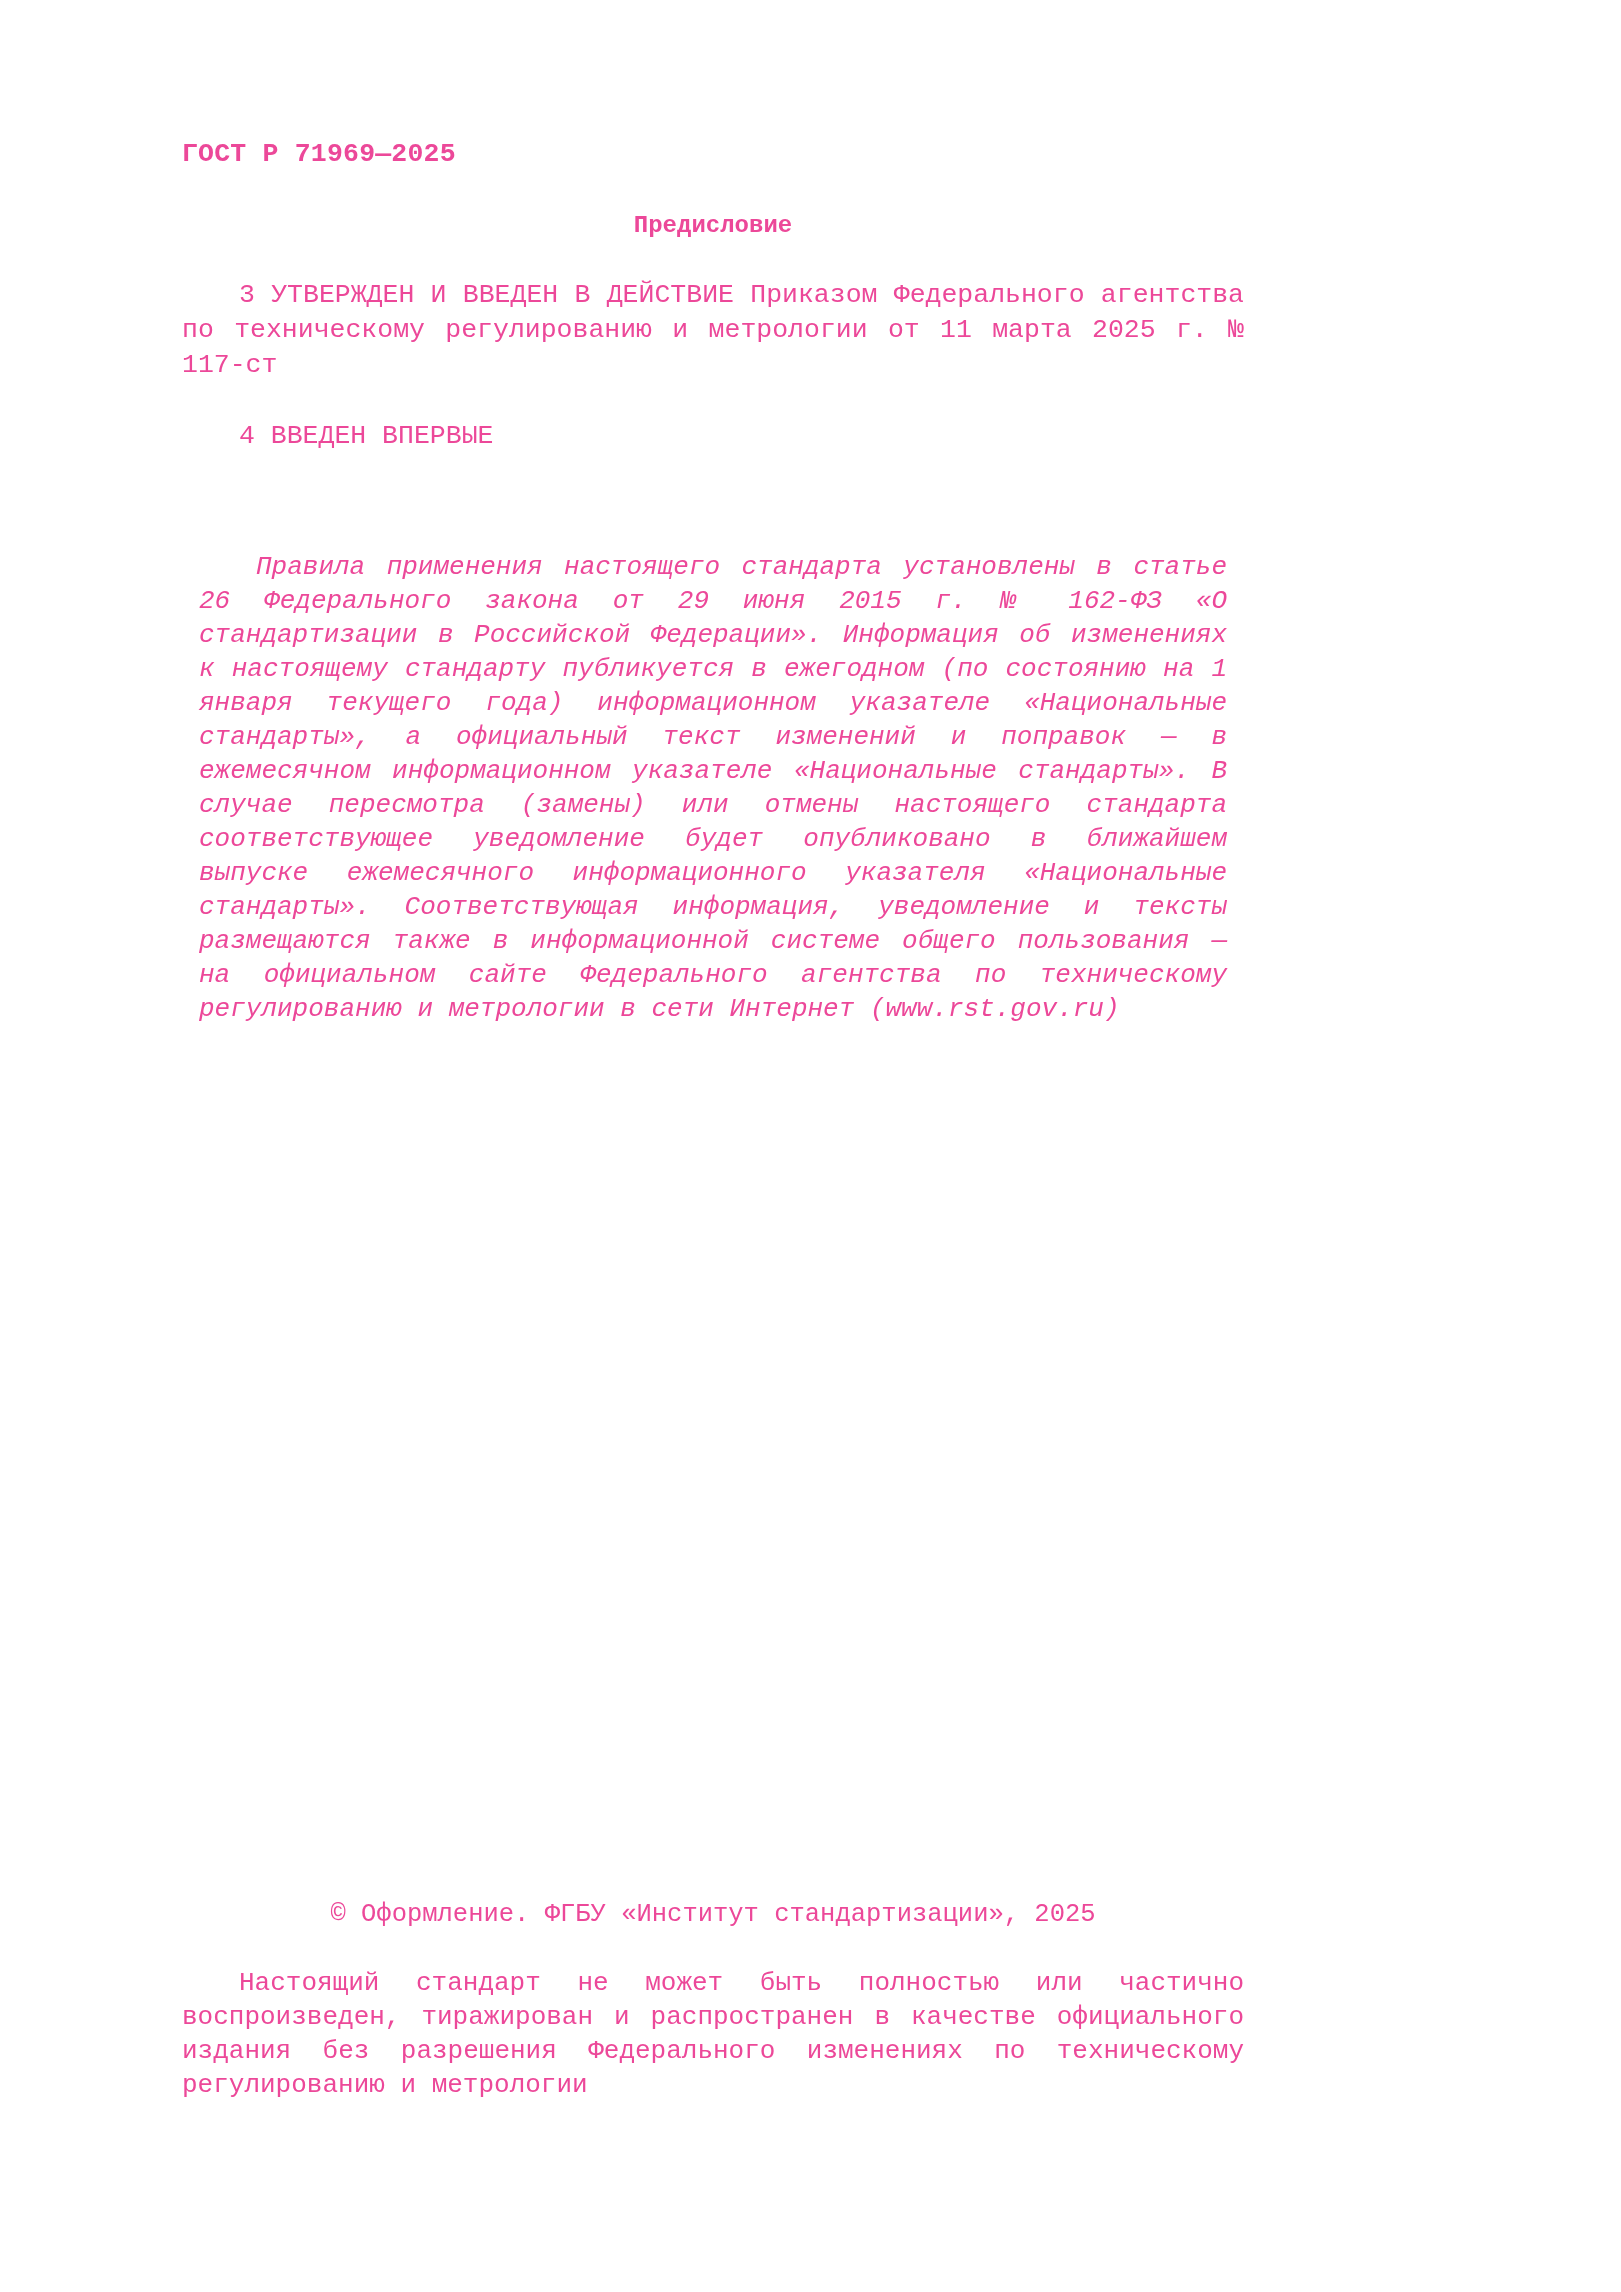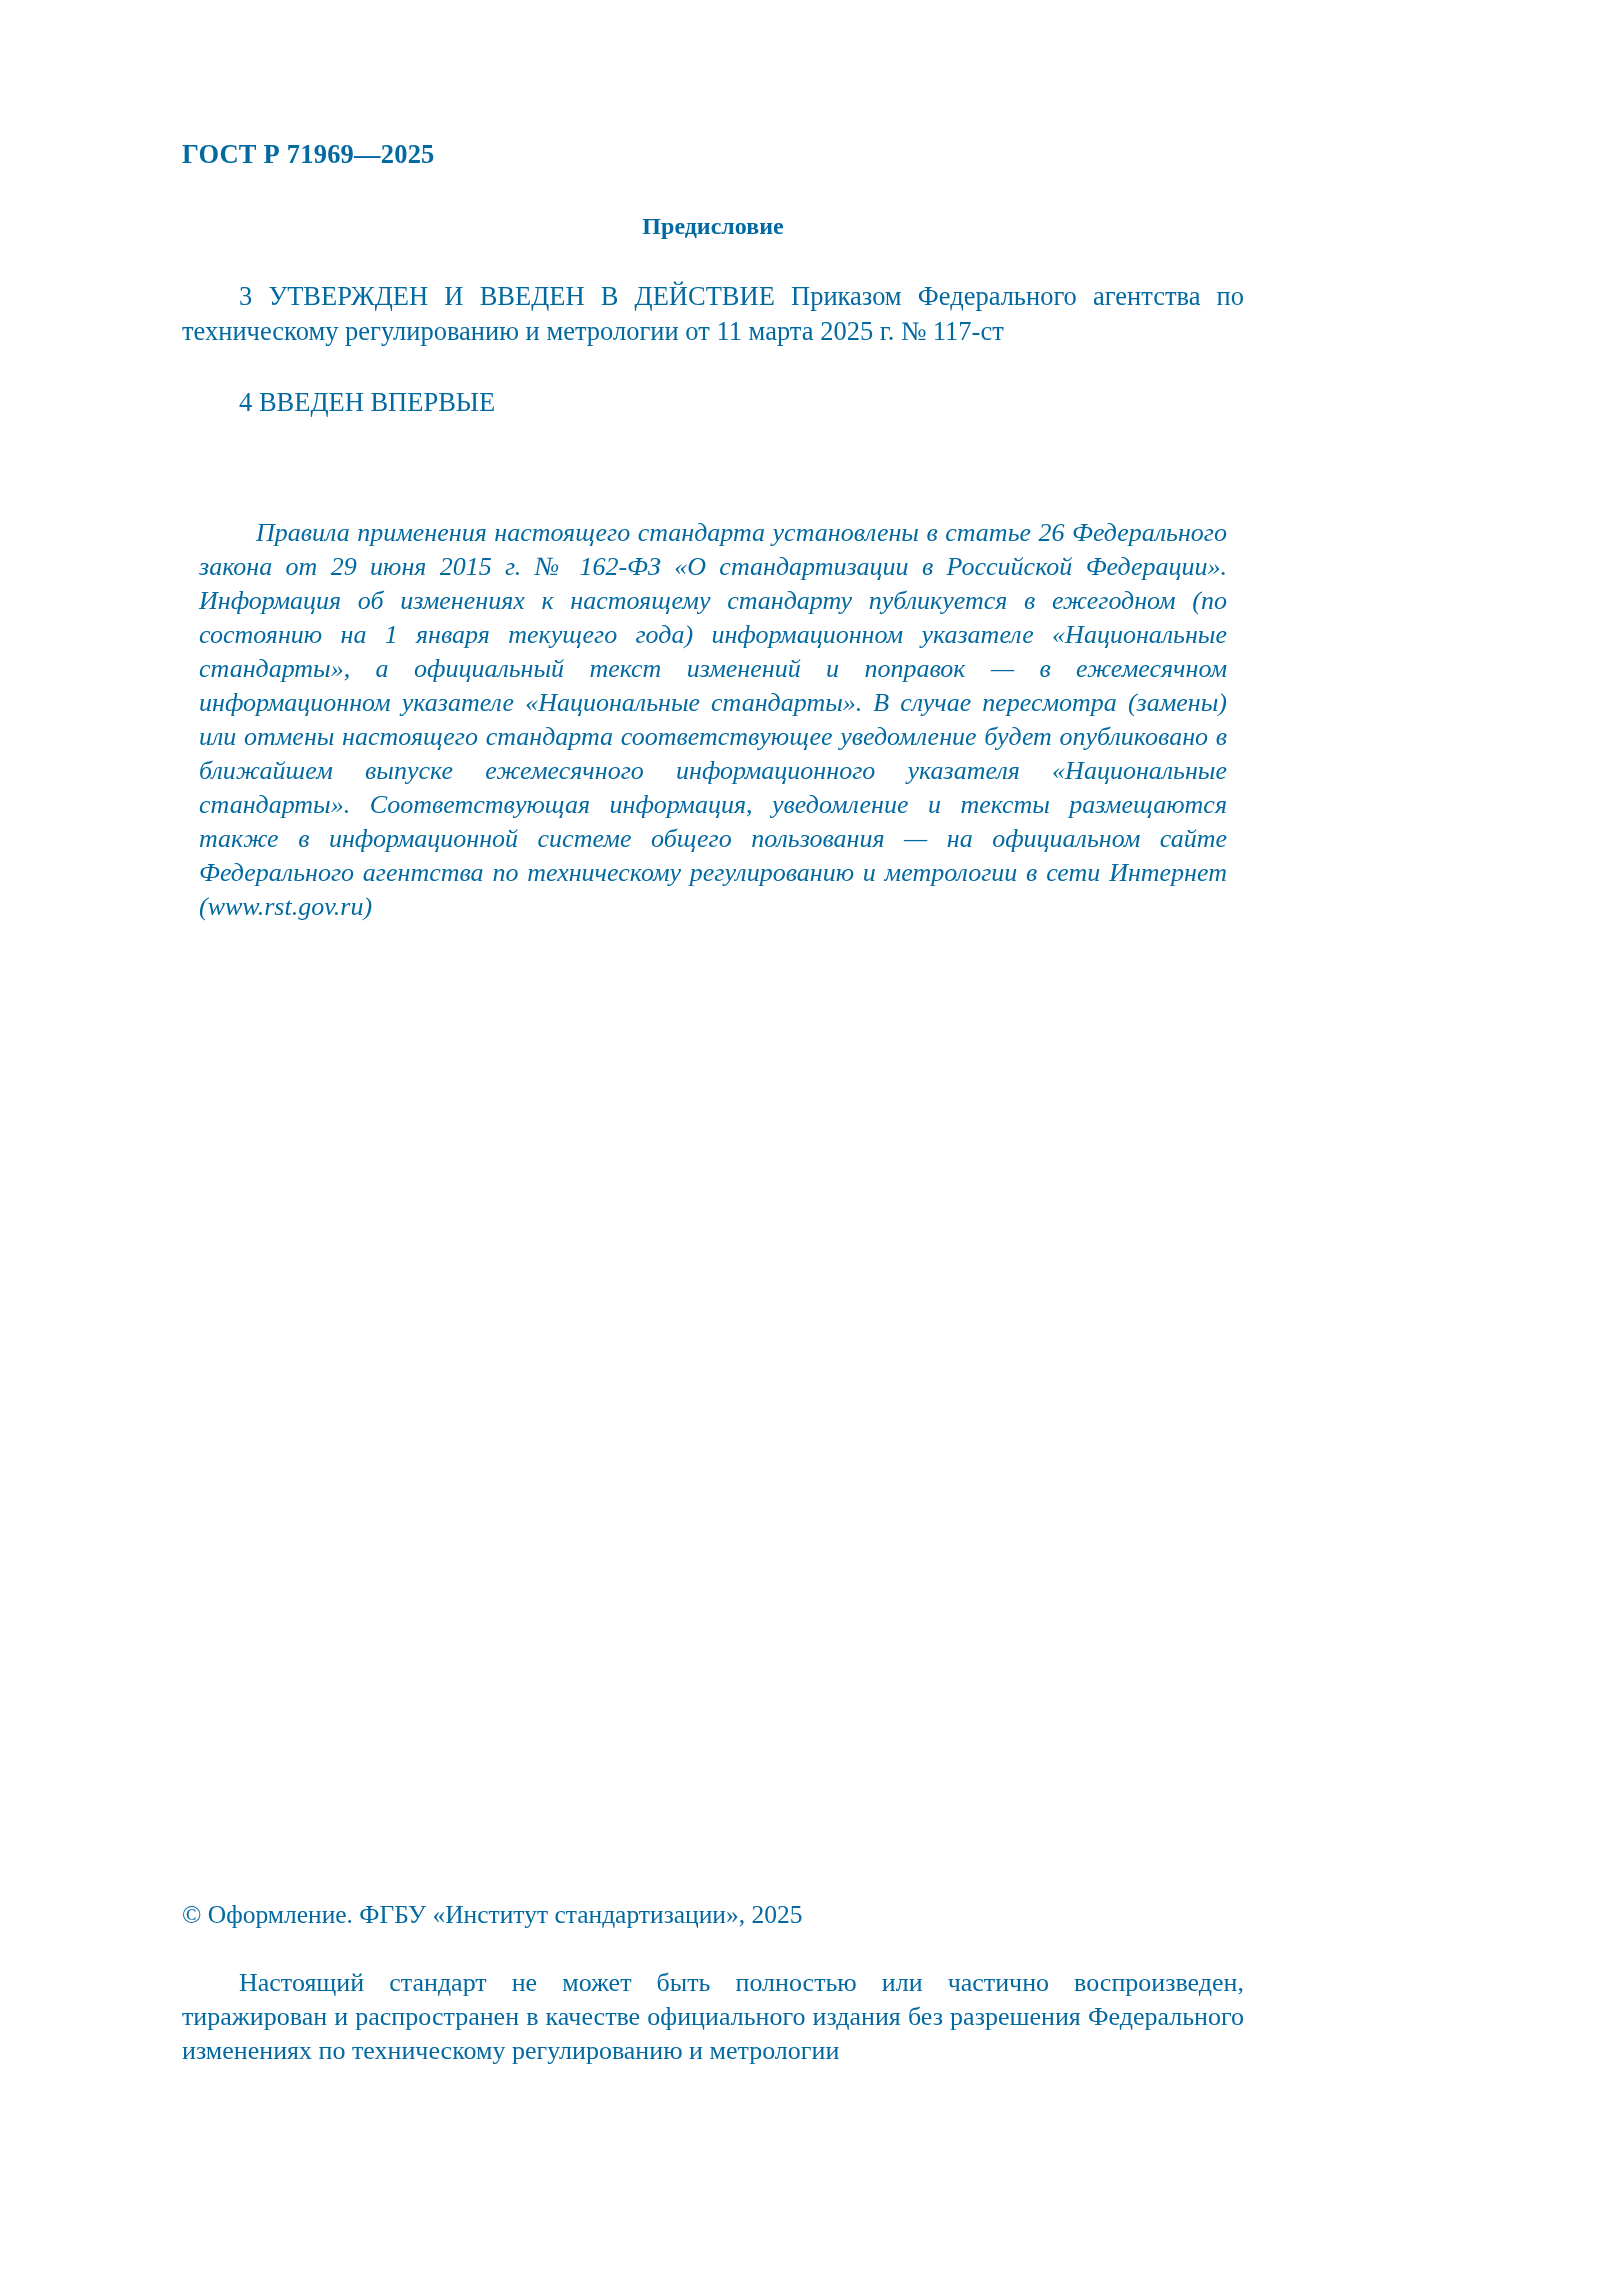--- a/index.html
+++ b/index.html
@@ -5,22 +5,22 @@
   html, body {
     margin: 0;
     padding: 0;
     background: #ffffff;
   }
   .page {
     position: relative;
     width: 1367px;
     height: 2293px;
     background: #ffffff;
-    color: #0369a1;
-    font-family: Liberation Serif, serif;
+    color: #ec4899;
+    font-family: Liberation Mono, monospace;
     box-sizing: border-box;
     overflow: hidden;
   }
   .content {
     position: absolute;
     left: 182px;
     right: 123px;
     top: 139px;
   }
   .standard-code {
@@ -55,21 +55,21 @@
   }
   .footer {
     position: absolute;
     left: 182px;
     right: 123px;
     top: 1898px;
   }
   .copyright-line {
     font-size: 25.5px;
     line-height: 33px;
-    text-align: left;
+    text-align: center;
     margin: 0 0 35px 0;
   }
   .notice-par {
     font-size: 26px;
     line-height: 34px;
     text-align: justify;
     text-indent: 57px;
     margin: 0 0 5.9px 0;
   }
   .page-number {

